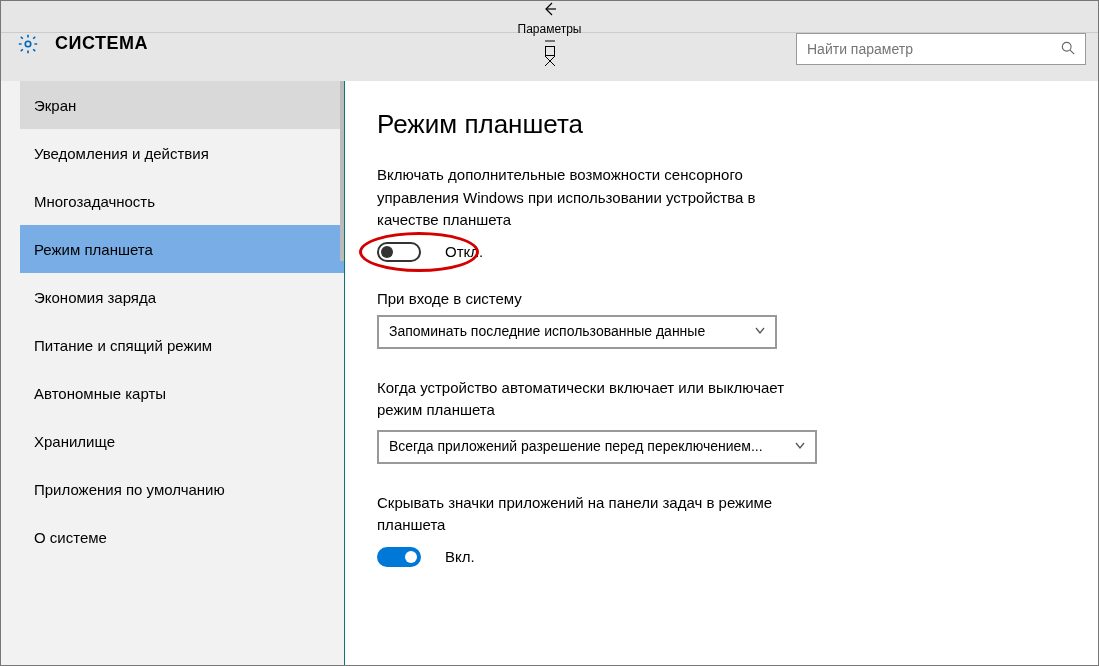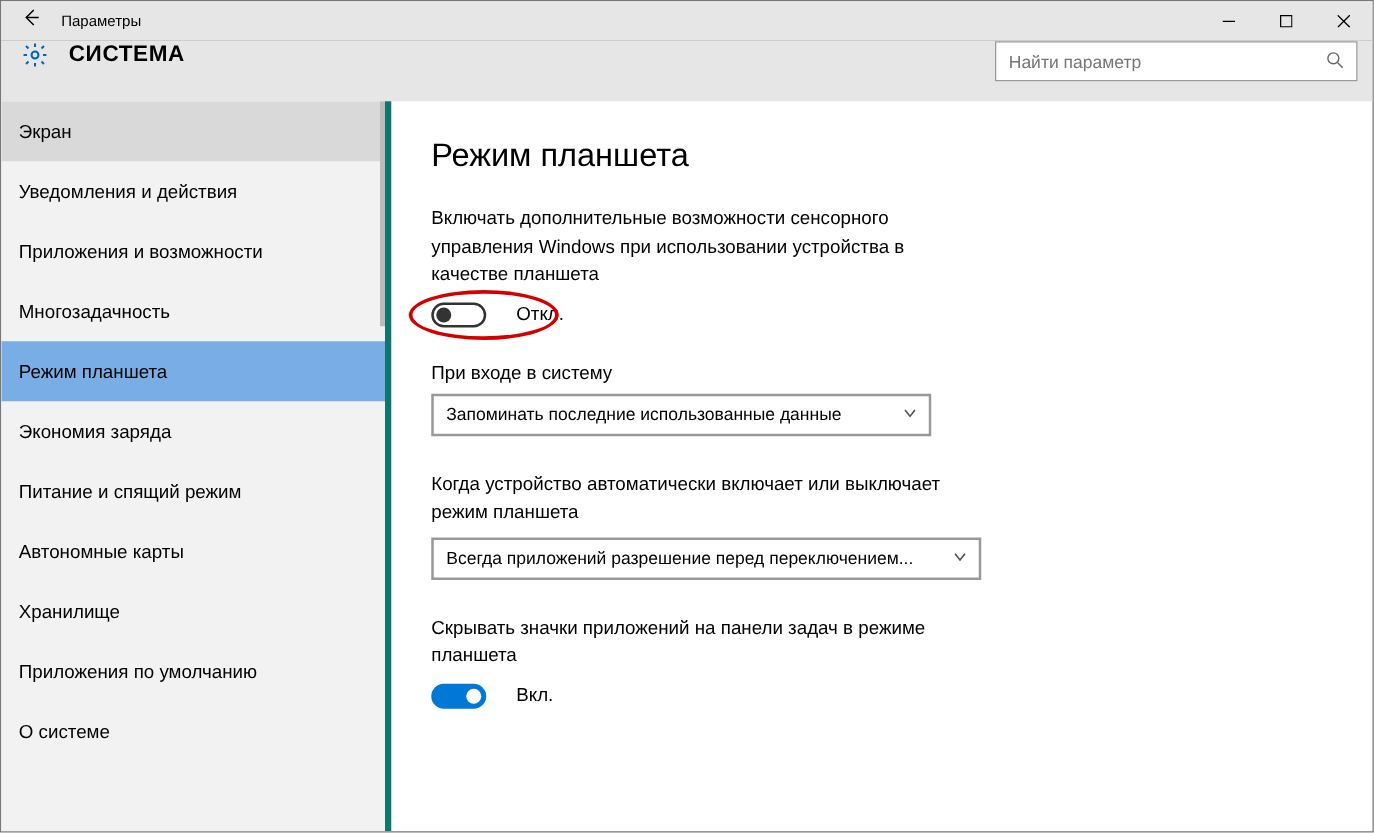--- a/index.html
+++ b/index.html
@@ -12,20 +12,21 @@
     height: 666px;
     border: 1px solid #777;
     overflow: hidden;
   }
   .titlebar {
     height: 32px;
     background: #e6e6e6;
     display: flex;
     align-items: center;
     border-bottom: 1px solid #ccc;
+    flex-direction: column;
   }
   .titlebar .back {
     width: 48px;
     text-align: center;
     font-size: 18px;
     cursor: pointer;
   }
   .titlebar .title {
     flex: 0 0 auto;
     font-size: 12px;
@@ -76,25 +77,26 @@
     outline: none;
     flex: 1;
     font-size: 14px;
     background: transparent;
   }
   .content {
     display: flex;
     height: calc(100% - 80px);
   }
   .sidebar {
-    width: 312px;
+    width: 344px;
     background: #f2f2f2;
-    border-right: 5px solid #0f766e;
+    border-right: 1px solid #0f766e;
     overflow-y: auto;
     position: relative;
+    padding-left: 19px;
   }
   .side-item {
     height: 48px;
     display: flex;
     align-items: center;
     padding: 0 14px;
     font-size: 15px;
     cursor: pointer;
   }
   .side-item.first { background: #d9d9d9; }
@@ -233,21 +235,20 @@
           <line x1="10.5" y1="10.5" x2="15" y2="15"></line>
         </svg>
     </span>
   </div>
 </div>
 
 <div class="content">
   <div class="sidebar">
     <div class="side-item first">Экран</div>
     <div class="side-item">Уведомления и действия</div>
-    <div class="side-item">Приложения и возможности</div>
     <div class="side-item">Многозадачность</div>
     <div class="side-item selected">Режим планшета</div>
     <div class="side-item">Экономия заряда</div>
     <div class="side-item">Питание и спящий режим</div>
     <div class="side-item">Автономные карты</div>
     <div class="side-item">Хранилище</div>
     <div class="side-item">Приложения по умолчанию</div>
     <div class="side-item">О системе</div>
     <div class="scroll-thumb"></div>
   </div>

